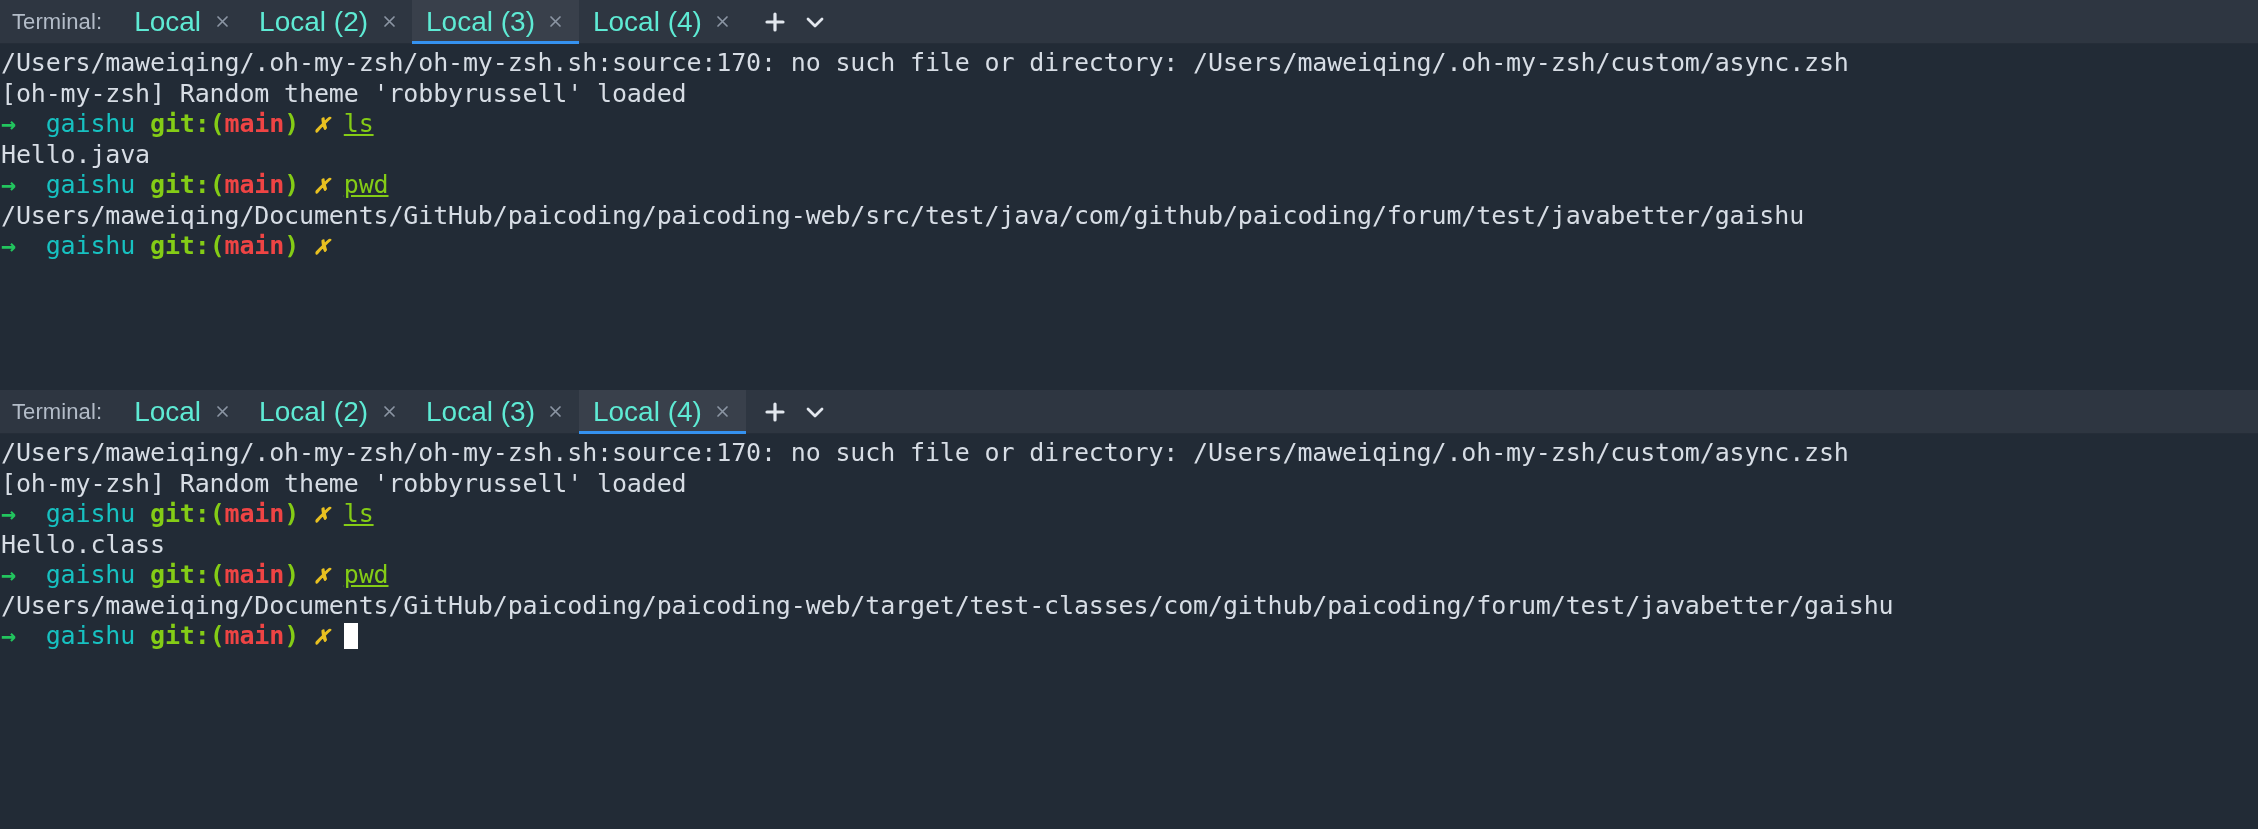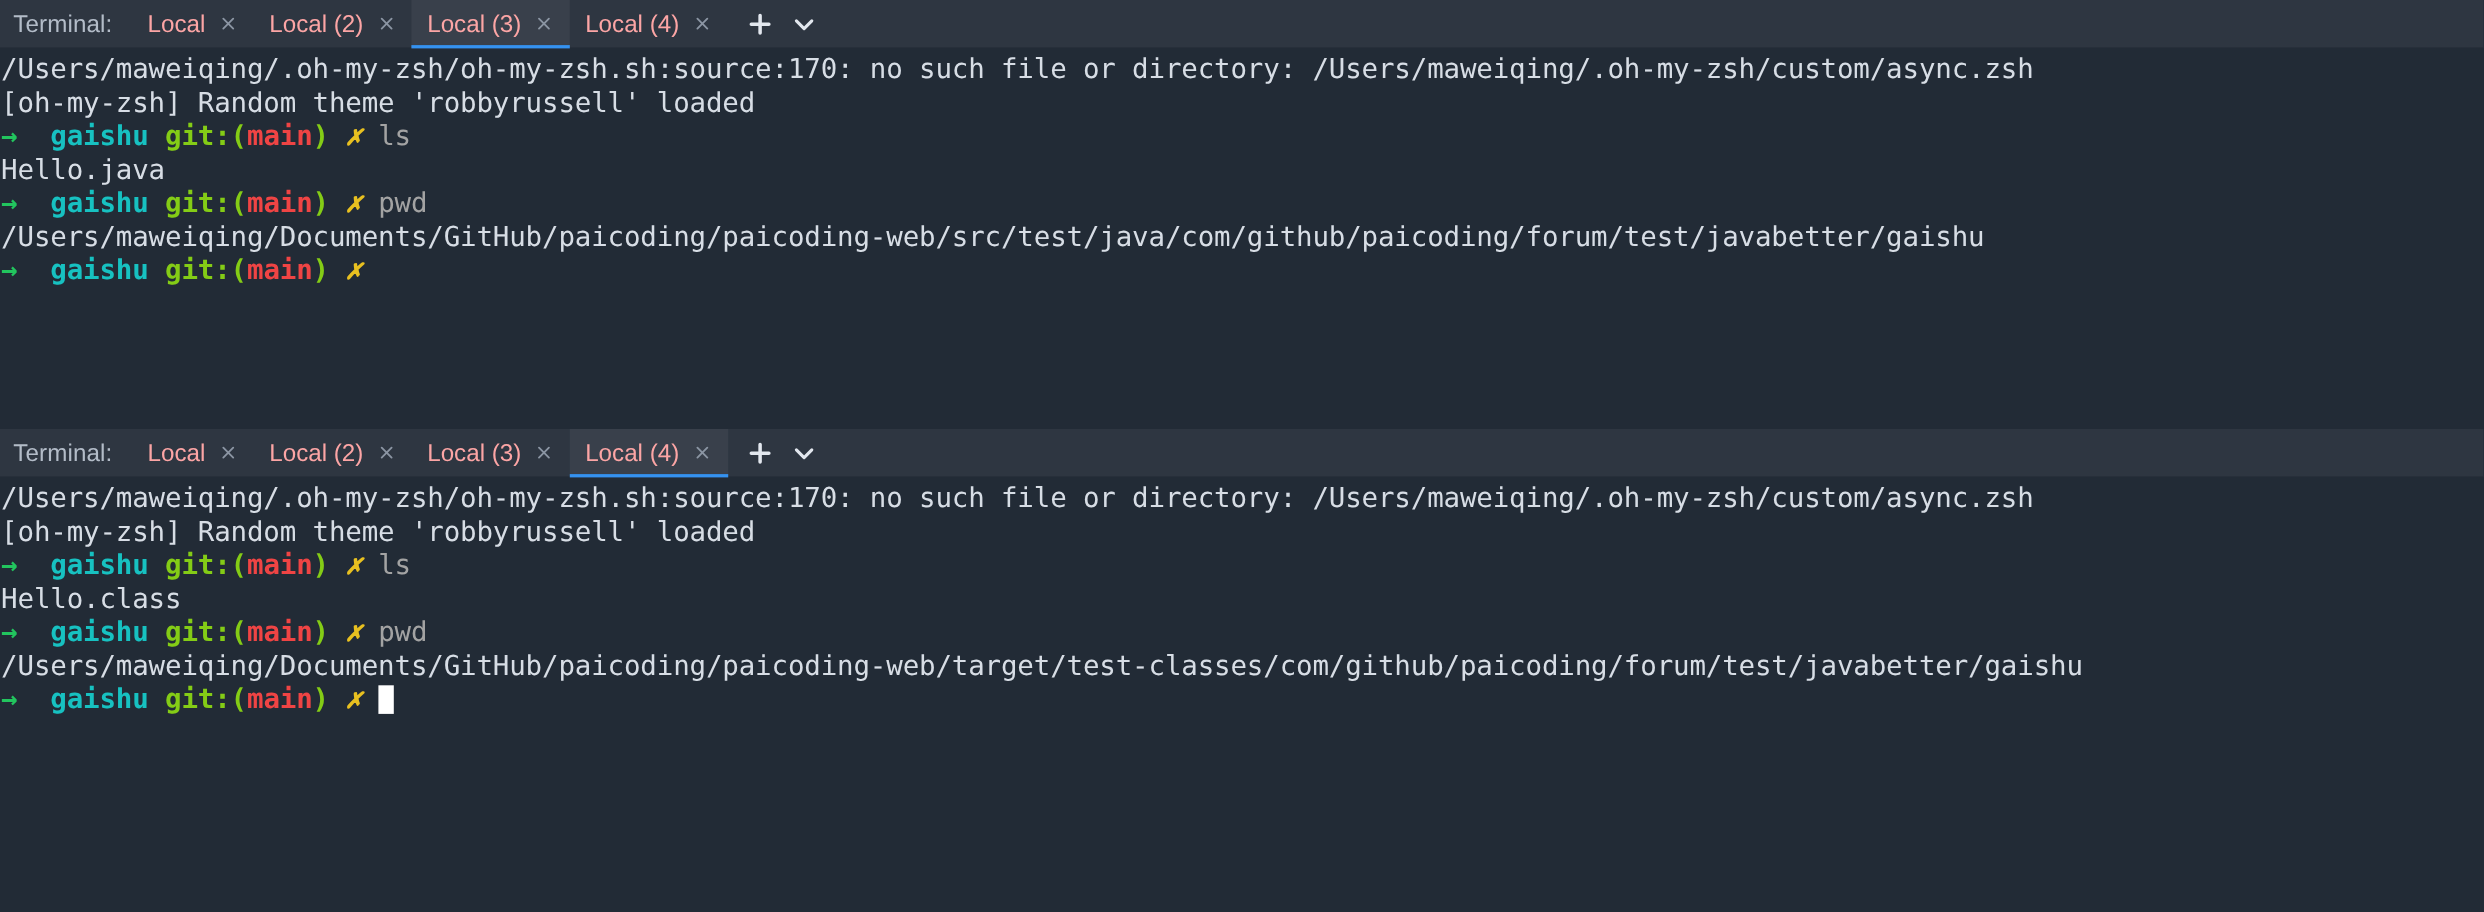--- a/index.html
+++ b/index.html
@@ -51,22 +51,22 @@
     color: #b3bcc8;
     font-size: 22px;
     padding: 0 18px 0 8px;
     white-space: nowrap;
     letter-spacing: 0.1px;
   }
   .tab {
     display: flex;
     align-items: center;
     padding: 0 14px;
-    color: #fca5a5;
-    font-size: 22px;
+    color: #5eead4;
+    font-size: 28px;
     white-space: nowrap;
     position: relative;
     box-sizing: border-box;
     cursor: default;
   }
   .tab .tab-title { padding-right: 12px; }
   .tab.active {
     background: #39404b;
   }
   .tab.active::after {
@@ -119,25 +119,25 @@
     letter-spacing: -0.15px;
   }
   .line {
     white-space: pre;
     height: 30.5px;
     padding-left: 1px;
   }
 
   
   .c-arrow  { color: #22c55e; font-weight: bold; }
-  .c-dir    { color: #17c1c1; font-weight: bold; }
+  .c-dir    { color: #17c1c1; font-weight: normal; }
   .c-git    { color: #84cc16; font-weight: bold; }
   .c-branch { color: #ef4444; font-weight: bold; }
   .c-dirty  { color: #e8c020; font-weight: bold; font-style: italic; }
-  .c-cmd    { color: #a3a3a3; }
+  .c-cmd    { color: #84cc16; text-decoration: underline; }
   .c-out    { color: #d7dde5; }
 
   .cursor-block {
     display: inline-block;
     width: 14px;
     height: 26px;
     background: #ffffff;
     vertical-align: -5px;
   }
 </style>

